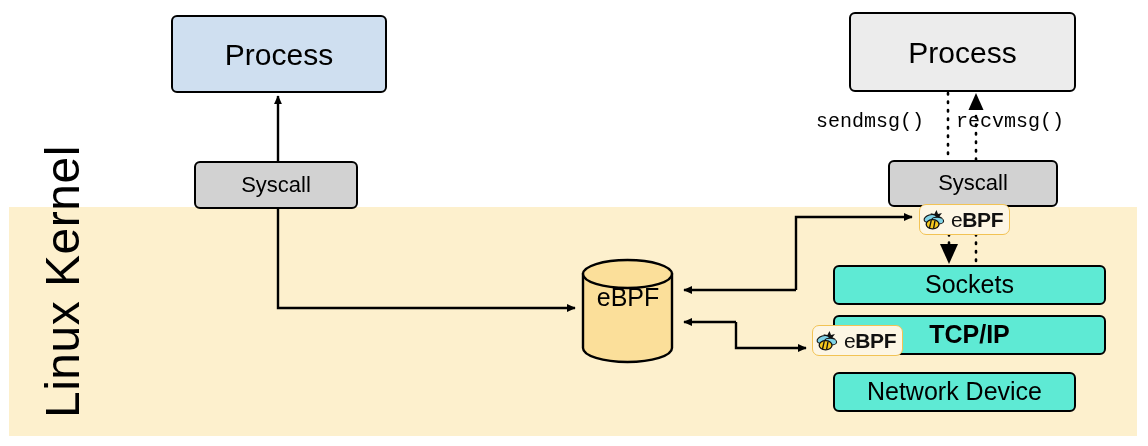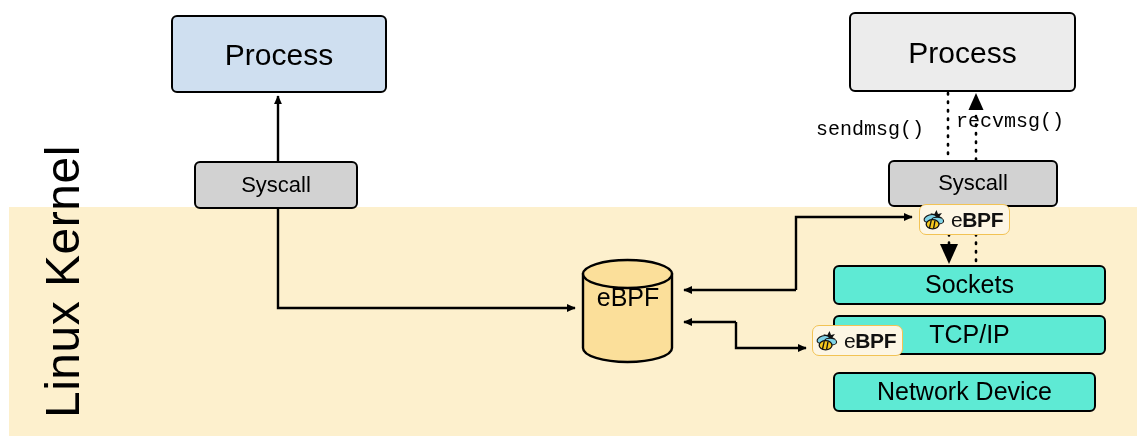--- a/index.html
+++ b/index.html
@@ -173,34 +173,34 @@
       <path d="M976,234 L976,266" fill="none" stroke="#000" stroke-width="2.6" stroke-dasharray="1.5 7" stroke-linecap="round"></path>
     </g>
   </svg>
 
   <div class="node node-process-left" style="left:171px; top:15px; width:216px; height:78px;">Process</div>
 
   <div class="node node-syscall" style="left:194px; top:161px; width:164px; height:48px;">Syscall</div>
 
   <div class="node node-process-right" style="left:849px; top:12px; width:227px; height:80px;">Process</div>
 
-  <div class="syscall-label" style="left:816px; top:118px;">sendmsg()</div>
+  <div class="syscall-label" style="left:816px; top:110px;">sendmsg()</div>
   <div class="syscall-label" style="left:956px; top:110px;">recvmsg()</div>
 
   <div class="node node-syscall" style="left:888px; top:160px; width:170px; height:47px;">Syscall</div>
 
   <div class="cyl-label" style="left:583px; top:283px; width:90px;">
     <div>eBPF</div>
   </div>
 
   <div class="node node-stack" style="left:833px; top:265px; width:273px; height:40px;">Sockets</div>
 
-  <div class="node node-stack" style="left:833px; top:315px; width:273px; height:40px;">TCP/IP</div>
-
-  <div class="node node-stack" style="left:833px; top:372px; width:263px; height:40px;">Network Device</div>
+  <div class="node node-stack" style="left:833px; top:315px; width:273px; height:40px;font-weight:bold;">TCP/IP</div>
+
+  <div class="node node-stack" style="left:833px; top:372px; width:243px; height:40px;">Network Device</div>
 
   <div class="ebpf-badge" style="left:919px; top:204px; height:31px;">
     <svg class="bee" width="26" height="22" viewBox="0 0 26 22" xmlns="http://www.w3.org/2000/svg">
 
       <path d="M13.5 1 L15 5 L19 4 L16.5 7.2 L19.5 9 L15.6 9.6 L16 13 L13.2 10.6 L10.6 13.3 L10.4 9.7 L6.8 9.4 L9.6 7 L7.4 4.2 L11.4 5.1 Z" fill="#111"></path>
 
       <ellipse cx="7.2" cy="9.4" rx="6.3" ry="3.6" fill="#7fd3e8" stroke="#111" stroke-width="1.1" transform="rotate(-18 7.2 9.4)"></ellipse>
       <ellipse cx="14.6" cy="11.6" rx="6.0" ry="3.3" fill="#7fd3e8" stroke="#111" stroke-width="1.1" transform="rotate(6 14.6 11.6)"></ellipse>
 
       <ellipse cx="9.6" cy="15.3" rx="6.4" ry="4.6" fill="#f6c81e" stroke="#111" stroke-width="1.3"></ellipse>

